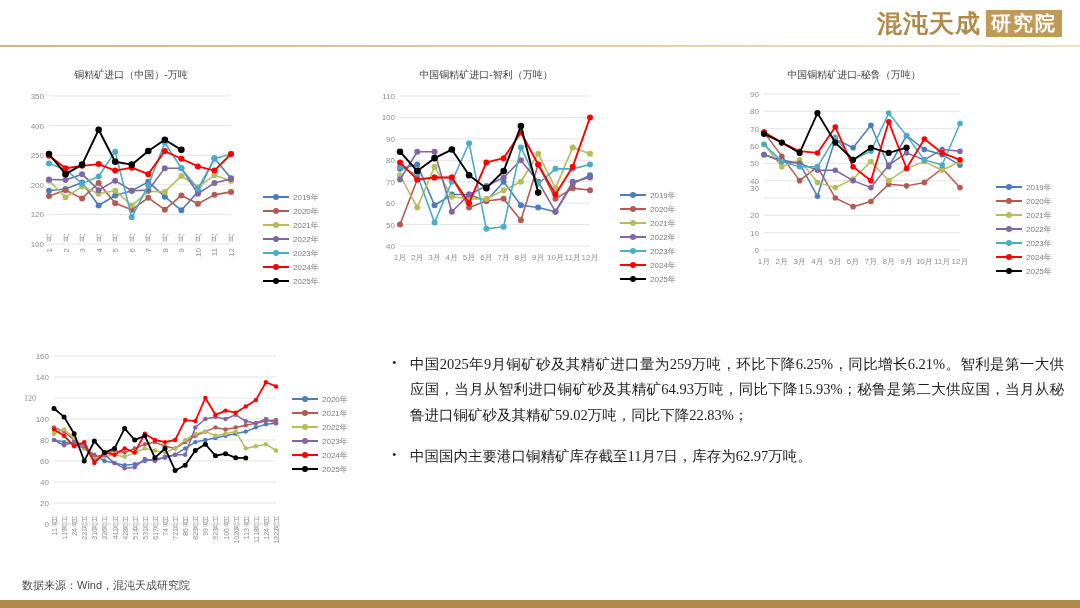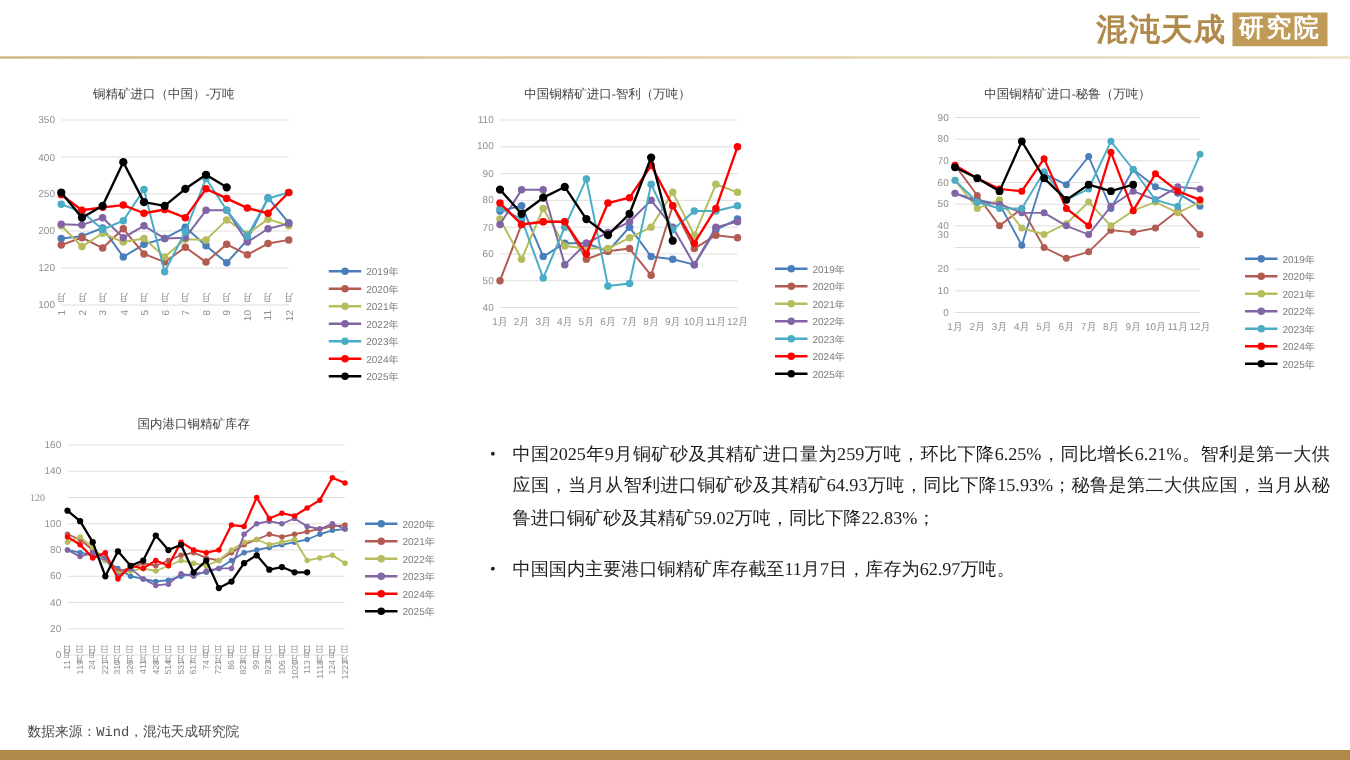--- a/index.html
+++ b/index.html
@@ -59,21 +59,21 @@
     font-family:"Liberation Sans","DejaVu Sans",sans-serif;
   }
   .xlabels { position:absolute; }
   .xlab {
     position:absolute; top:0; font-size:8px; color:#8f8f8f; white-space:nowrap;
     font-family:"Liberation Sans","DejaVu Sans",sans-serif;
   }
   .xlab.vert {
     writing-mode:vertical-rl; transform:rotate(180deg); transform-origin:center;
   }
-  .legend { position:absolute; display:flex; flex-direction:column;margin-top:20px; }
+  .legend { position:absolute; display:flex; flex-direction:column; }
   .legend-row { display:flex; align-items:center; height:14px; }
   .legend-swatch {
     width:26px; height:10px; position:relative; margin-right:4px; flex:0 0 26px;
   }
   .legend-swatch i {
     position:absolute; left:0; top:4px; width:26px; height:2px; display:block;
   }
   .legend-swatch b {
     position:absolute; left:10px; top:2px; width:6px; height:6px;
     border-radius:50%; display:block;
@@ -94,21 +94,21 @@
   }
   .bullet-dot {
     flex:0 0 18px; font-size:13px; line-height:1.75; color:#1d1d1d;
   }
   .bullet-text { flex:1 1 auto; text-align:justify; }
 
   
   #footer-note {
     position:absolute; left:22px; top:578px;
     font-size:11px; color:#4a4a4a;
-    font-family:Liberation Mono, monospace;
+    font-family:Liberation Sans, sans-serif;
   }
   #footer-bar {
     position:absolute; left:0; top:600px; width:1080px; height:8px;
     background:#b08a4a;
   }
 </style>
 </head>
 <body>
 
 <div id="header">
@@ -642,21 +642,20 @@
         <div class="legend-row">
           <span class="legend-swatch">
             <i style="background: rgb(0, 0, 0);"></i>
             <b style="background: rgb(0, 0, 0);"></b>
           </span>
           <span class="legend-label">2025年</span>
         </div>
       </div>
     </div>
     <div class="chart" style="left: 14px; top: 332px; width: 360px; height: 230px;">
-      <div class="chart-title" style="width: 282px;">国内港口铜精矿库存</div>
       <div class="ylabels" style="left: 0px; top: 0px; width: 35px; height: 230px;">
         <span class="ylab" style="top: 192px; right: 0px;">0</span>
         <span class="ylab" style="top: 171px; right: 0px;">20</span>
         <span class="ylab" style="top: 150px; right: 0px;">40</span>
         <span class="ylab" style="top: 129px; right: 0px;">60</span>
         <span class="ylab" style="top: 108px; right: 0px;">80</span>
         <span class="ylab" style="top: 87px; right: 0px;">100</span>
         <span class="ylab" style="top: 66px; right: 13px; font-family: Liberation Serif, serif;">120</span>
         <span class="ylab" style="top: 45px; right: 0px;">140</span>
         <span class="ylab" style="top: 24px; right: 0px;">160</span>

